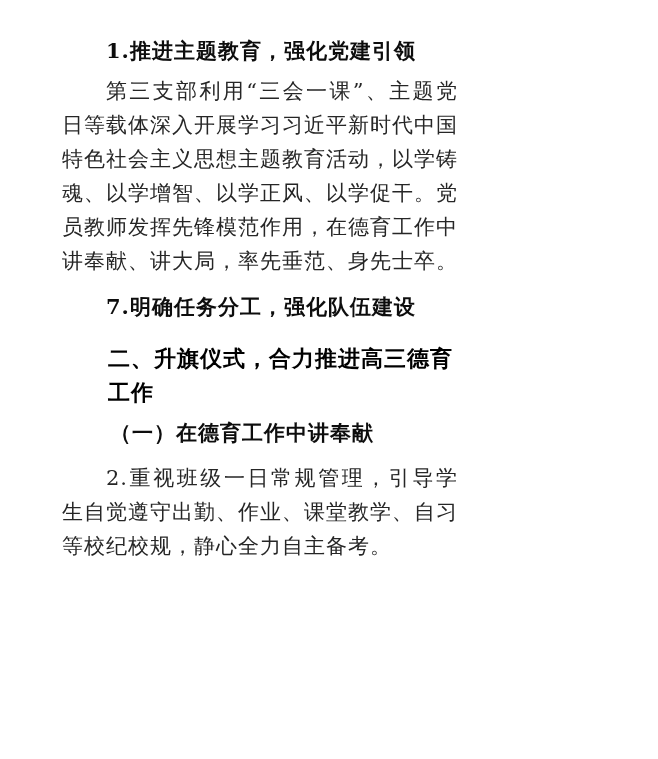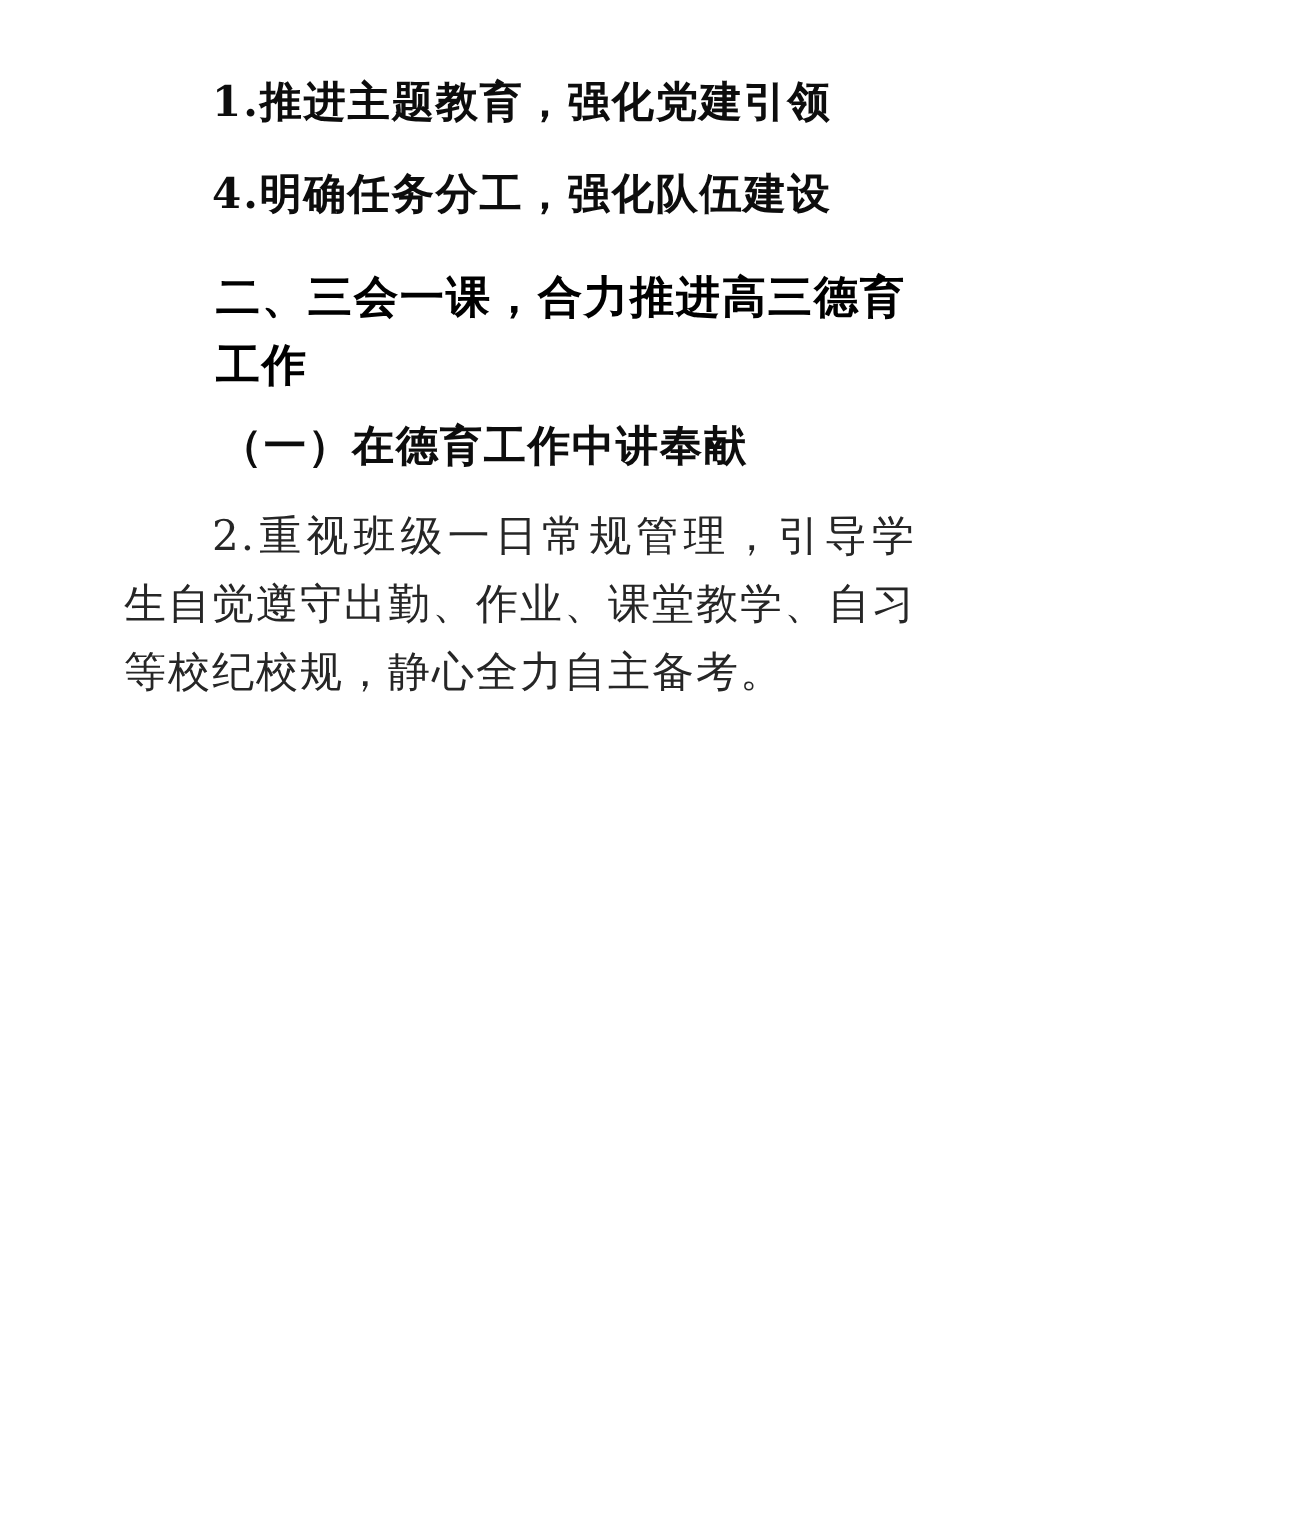--- a/index.html
+++ b/index.html
@@ -70,24 +70,25 @@
   }
   .list-para.tight { margin-top: 11px; }
 </style>
 </head>
 <body>
 
 <div class="page">
 
   <h3 class="h-num">1.推进主题教育，强化党建引领</h3>
 
+  <p class="body-para">第三支部利用“三会一课”、主题党日等载体深入开展学习习近平新时代中国特色社会主义思想主题教育活动，以学铸魂、以学增智、以学正风、以学促干。党员教师发挥先锋模范作用，在德育工作中讲奉献、讲大局，率先垂范、身先士卒。</p>
 
-  <h3 class="h-num second">4.明确任务分工，强化队伍建设</h3>
+  <h3 class="h-num second">7.明确任务分工，强化队伍建设</h3>
 
 
-  <h2 class="h-main">二、三会一课，合力推进高三德育工作</h2>
+  <h2 class="h-main">二、升旗仪式，合力推进高三德育工作</h2>
 
   <h3 class="h-sub">（一）在德育工作中讲奉献</h3>
 
 
   <p class="list-para tight">2.重视班级一日常规管理，引导学生自觉遵守出勤、作业、课堂教学、自习等校纪校规，静心全力自主备考。</p>
 
 </div>
 
 </body></html>

